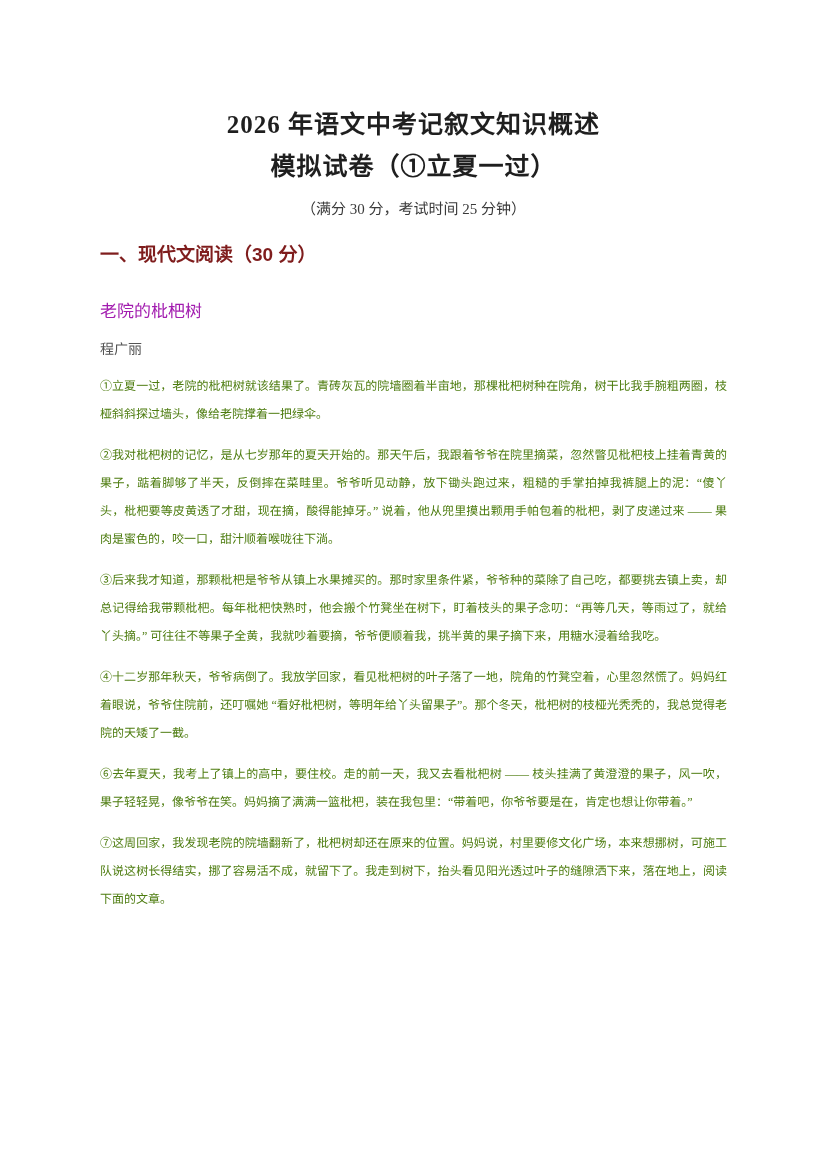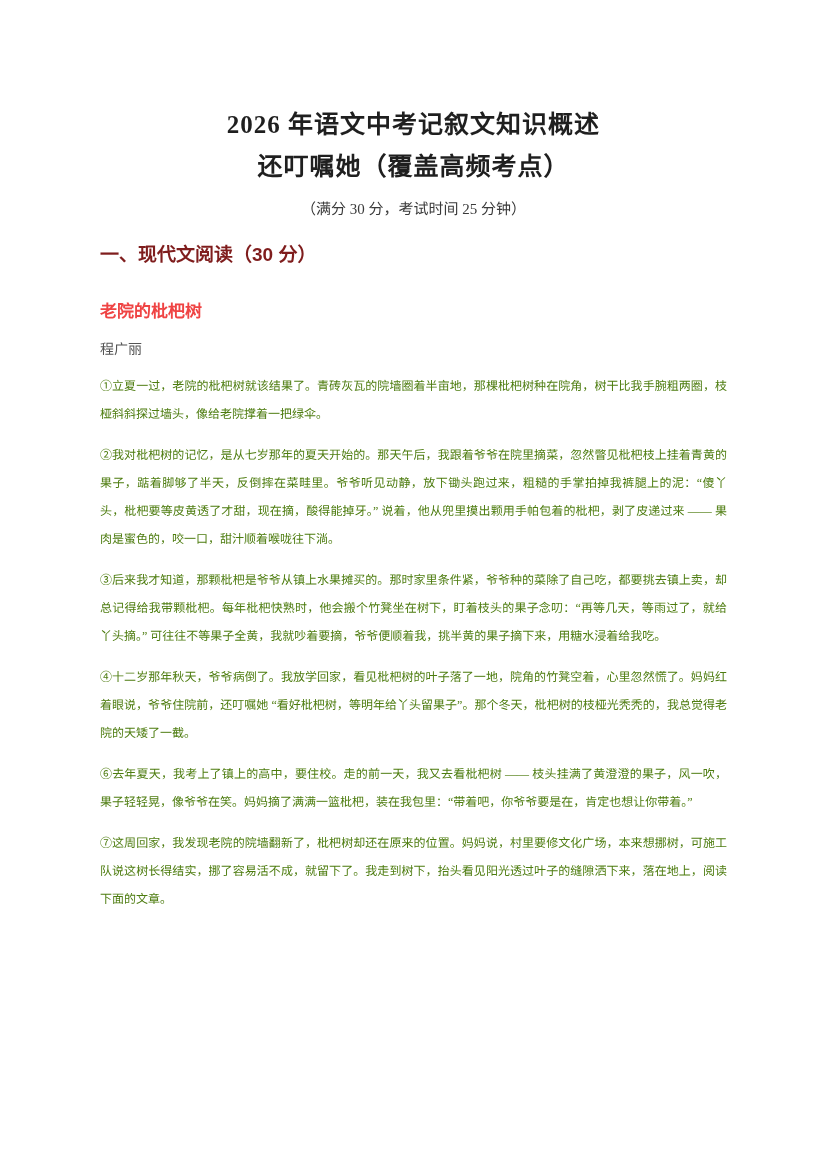--- a/index.html
+++ b/index.html
@@ -44,24 +44,24 @@
     color: #7f1d1d;
   }
   .instruction {
     margin-top: 14px;
     font-size: 13.5px;
     line-height: 20px;
     color: #757575;
   }
   .article-title {
     margin-top: 32px;
-    font-weight: bold;
+    font-weight: normal;
     font-size: 17px;
     line-height: 24px;
-    color: #ef4444;
+    color: #a21caf;
   }
   .article-author {
     margin-top: 15px;
     font-size: 14px;
     line-height: 20px;
     color: #555555;
   }
   .article-body {
     margin-top: 2px;
   }
@@ -74,21 +74,21 @@
     text-align: justify;
   }
 </style>
 </head>
 <body>
 
 <div class="page">
 
   <div class="doc-title">
     <div>2026 年语文中考记叙文知识概述</div>
-    <div>还叮嘱她（覆盖高频考点）</div>
+    <div>模拟试卷（①立夏一过）</div>
   </div>
 
   <div class="doc-subtitle">（满分 30 分，考试时间 25 分钟）</div>
 
   <div class="section-heading">一、现代文阅读（30 分）</div>
 
 
   <div class="article-title">老院的枇杷树</div>
 
   <div class="article-author">程广丽</div>

